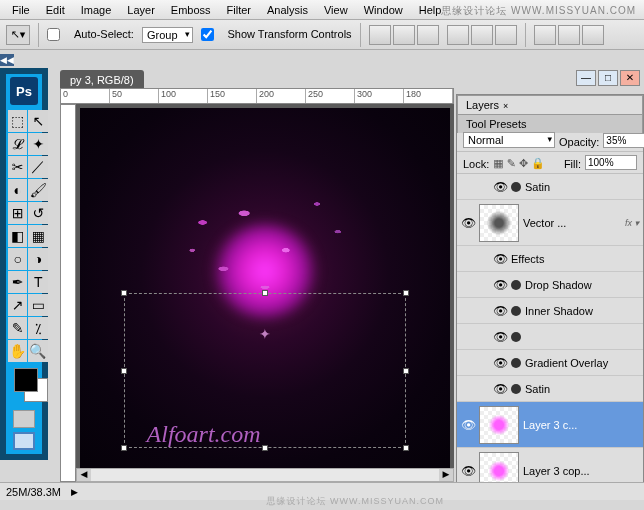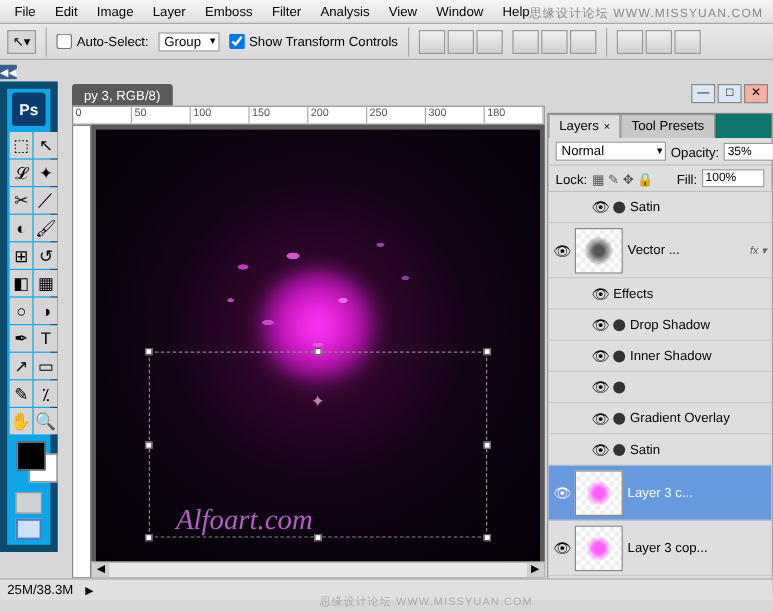--- a/index.html
+++ b/index.html
@@ -3,21 +3,21 @@
 <meta charset="utf-8">
 <style>
 * { box-sizing: border-box; margin: 0; padding: 0; font-family: Tahoma, sans-serif; font-size: 11px; }
 body { background: #d7d7d7; width: 644px; height: 510px; overflow: hidden; position: relative; }
 
 .menubar { background: linear-gradient(#f5f5f5, #e0e0e0); height: 20px; display: flex; align-items: center; padding: 0 4px; border-bottom: 1px solid #aaa; }
 .menubar span { padding: 0 8px; cursor: default; }
 
 .optbar { background: linear-gradient(#eaeaea, #d8d8d8); height: 30px; display: flex; align-items: center; padding: 0 6px; gap: 8px; border-bottom: 1px solid #aaa; }
 .tool-icon { width: 24px; height: 20px; background: #d8d8d8; border: 1px solid #999; display: flex; align-items: center; justify-content: center; }
-.optbar label { display: flex; align-items: center; gap: 4px; }
+.optbar label { display: flex; gap: 14px; }
 .sel { background: #fff; border: 1px solid #999; padding: 1px 14px 1px 4px; position: relative; }
 .sel::after { content: "▾"; position: absolute; right: 2px; font-size: 9px; }
 .divider { width: 1px; height: 24px; background: #aaa; }
 .btn-group { display: flex; gap: 2px; }
 .btn-sm { width: 22px; height: 20px; background: linear-gradient(#f0f0f0,#d0d0d0); border: 1px solid #999; }
 
 .wm { position: absolute; top: 4px; right: 8px; color: #888; font-size: 10px; letter-spacing: 1px; z-index: 100; }
 
 .collapse-handle { position: absolute; top: 54px; left: 0; width: 14px; height: 12px; background: #3a5f8a; color: #fff; font-size: 9px; text-align: center; line-height: 12px; z-index: 50; }
 
@@ -54,21 +54,21 @@
   radial-gradient(ellipse 5px 3px at 15% 45%, #c050c0 50%, transparent 60%); opacity: 0.9; }
 .transform-box { position: absolute; top: 50%; left: 12%; width: 76%; height: 42%; border: 1px dashed #888; }
 .transform-box .h { position: absolute; width: 6px; height: 6px; background: #fff; border: 1px solid #555; }
 .transform-box .h1 { top: -4px; left: -4px; } .transform-box .h2 { top: -4px; left: calc(50% - 3px); } .transform-box .h3 { top: -4px; right: -4px; }
 .transform-box .h4 { top: calc(50% - 3px); left: -4px; } .transform-box .h5 { top: calc(50% - 3px); right: -4px; }
 .transform-box .h6 { bottom: -4px; left: -4px; } .transform-box .h7 { bottom: -4px; left: calc(50% - 3px); } .transform-box .h8 { bottom: -4px; right: -4px; }
 .transform-box .cx { position: absolute; top: calc(25% - 6px); left: calc(50% - 6px); width: 12px; height: 12px; color: #c080c0; font-size: 14px; }
 .sig { position: absolute; bottom: 8%; left: 18%; color: #b060c0; font-style: italic; font-family: cursive; font-size: 24px; }
 
 .layers-panel { position: absolute; top: 94px; right: 0; width: 188px; background: #dedede; border: 1px solid #888; height: 400px; display: flex; flex-direction: column; }
-.panel-tabs { display: flex; background: #0f766e; height: 20px; }
+.panel-tabs { display: flex; background: #5eead4; height: 34px; flex-direction: column; }
 .panel-tab { padding: 3px 8px; border: 1px solid #999; border-bottom: none; background: #dedede; }
 .panel-tab.inactive { background: #c8c8c8; }
 .panel-tab .close { margin-left: 4px; font-size: 9px; }
 .panel-row { display: flex; align-items: flex-end; padding: 3px 6px; gap: 4px; border-bottom: 1px solid #c0c0c0; }
 .panel-row .sel { flex: 0 0 92px; }
 .panel-row input { width: 52px; border: 1px solid #999; padding: 1px 2px; font-size: 10px; }
 .lock-icons { display: flex; gap: 3px; font-size: 12px; color: #555; }
 .layers-list { flex: 1; overflow: auto; background: #dedede; }
 .layer-row { display: flex; align-items: center; padding: 3px 4px; border-bottom: 1px solid #c8c8c8; gap: 4px; min-height: 26px; }
 .layer-row.sel-layer { background: #6699dd; color: #fff; }

